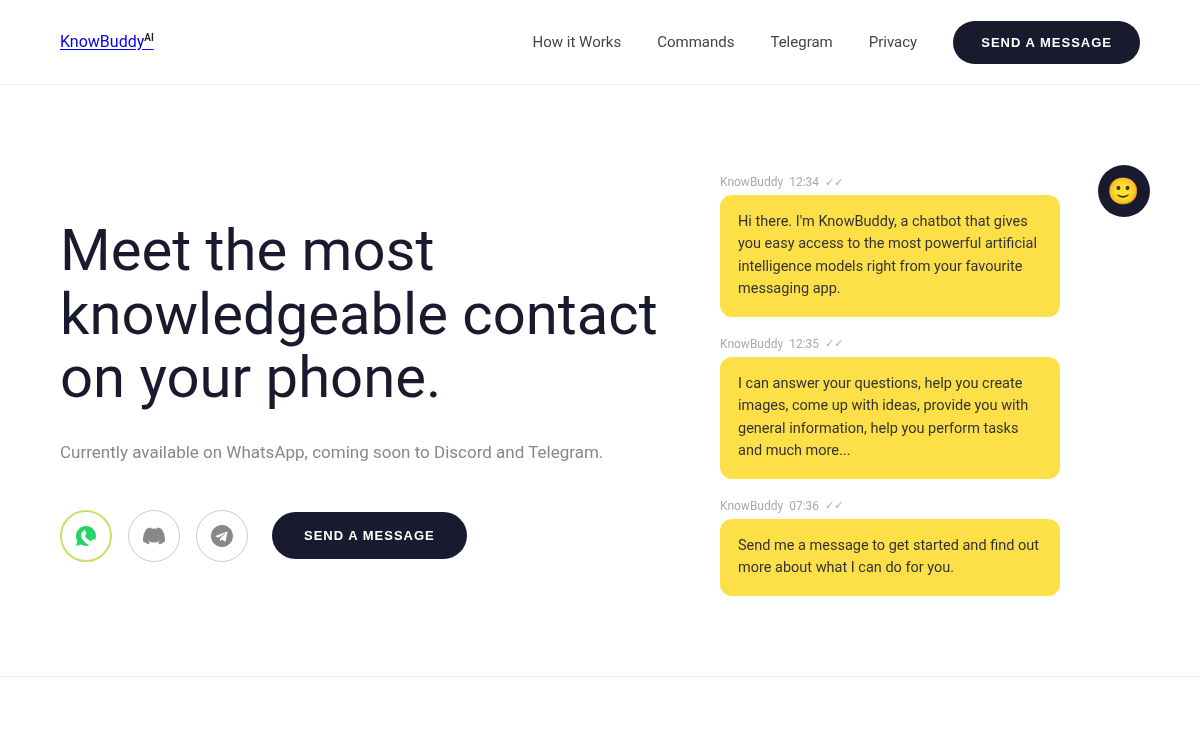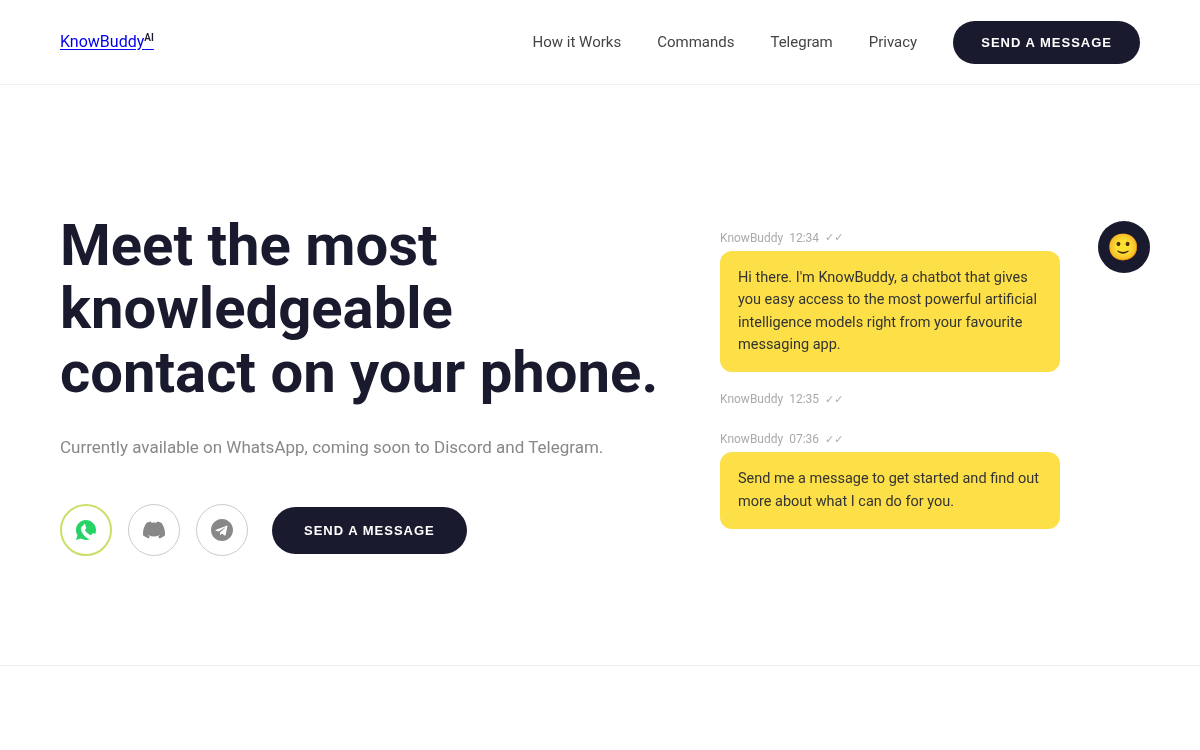--- a/index.html
+++ b/index.html
@@ -50,21 +50,21 @@
       padding: 80px 60px 60px 60px;
       gap: 60px;
       min-height: 580px;
     }
     .hero-left {
       flex: 1;
       max-width: 620px;
     }
     .hero-title {
       font-size: 58px;
-      font-weight: 700;
+      font-weight: 400;
       line-height: 1.1;
       color: #1a1a2e;
       margin-bottom: 30px;
     }
     .hero-subtitle {
       font-size: 17px;
       color: #888;
       line-height: 1.5;
       margin-bottom: 44px;
     }
@@ -211,20 +211,21 @@
       </div>
       <div class="chat-bubble">Hi there. I'm KnowBuddy, a chatbot that gives you easy access to the most powerful artificial intelligence models right from your favourite messaging app.</div>
     </div>
 
     <div class="chat-message-group">
       <div class="chat-meta">
         <span>KnowBuddy</span>
         <span>12:35</span>
         <span class="chat-meta-check">✓✓</span>
       </div>
+      <div class="chat-bubble">I can answer your questions, help you create images, come up with ideas, provide you with general information, help you perform tasks and much more...</div>
     </div>
 
     <div class="chat-message-group">
       <div class="chat-meta">
         <span>KnowBuddy</span>
         <span>07:36</span>
         <span class="chat-meta-check">✓✓</span>
       </div>
       <div class="chat-bubble">Send me a message to get started and find out more about what I can do for you.</div>
     </div>

